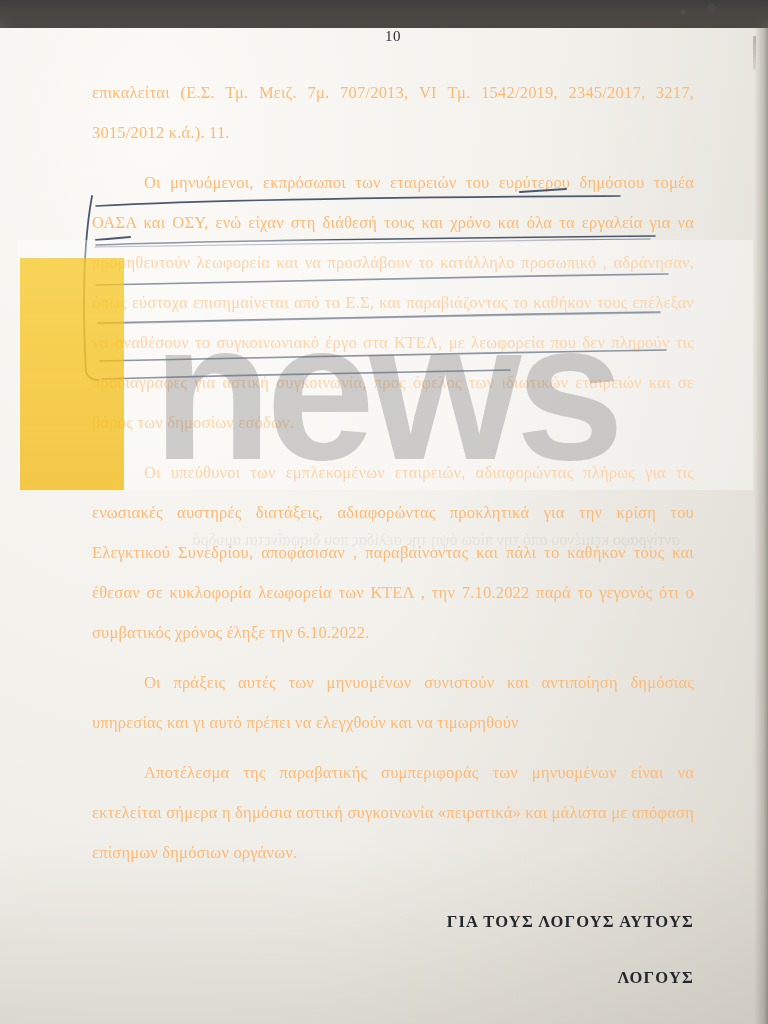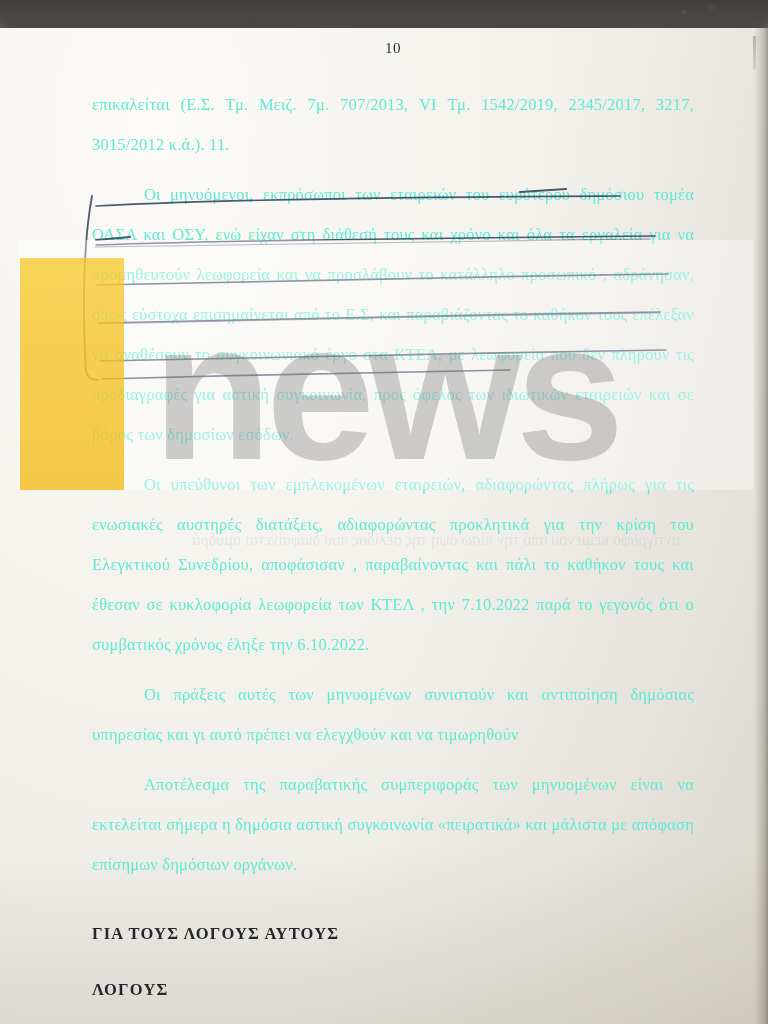--- a/index.html
+++ b/index.html
@@ -80,44 +80,44 @@
     top: 10px; right: 82px;
     width: 5px; height: 5px;
     border-radius: 50%;
     background: #5a5652;
     opacity: .7;
   }
 
   .content {
     position: absolute;
     left: 0; top: 0; right: 0; bottom: 0;
-    padding: 40px 74px 0 92px;
+    padding: 28px 74px 0 92px;
     box-sizing: border-box;
     color: #23262b;
   }
   .page-number {
     text-align: center;
     font-size: 15px;
     letter-spacing: .5px;
     margin: 0 0 28px 0;
     color: #2a2d33;
   }
   p.para {
     margin: 0 0 0 0;
     font-size: 16.5px;
     line-height: 40px;
     text-align: justify;
     text-justify: inter-word;
-    color: #5eead4;
+    color: #fdba74;
     letter-spacing: .2px;
   }
   p.para + p.para { margin-top: 10px; }
   .indent { text-indent: 52px; }
   .center {
-    text-align: left;
+    text-align: right;
     font-weight: bold;
     letter-spacing: 1.2px;
     font-size: 16.5px;
     line-height: 40px;
   }
   .gap-sm { height: 12px; }
   .gap-lg { height: 56px; }
 
   
   .marks {

